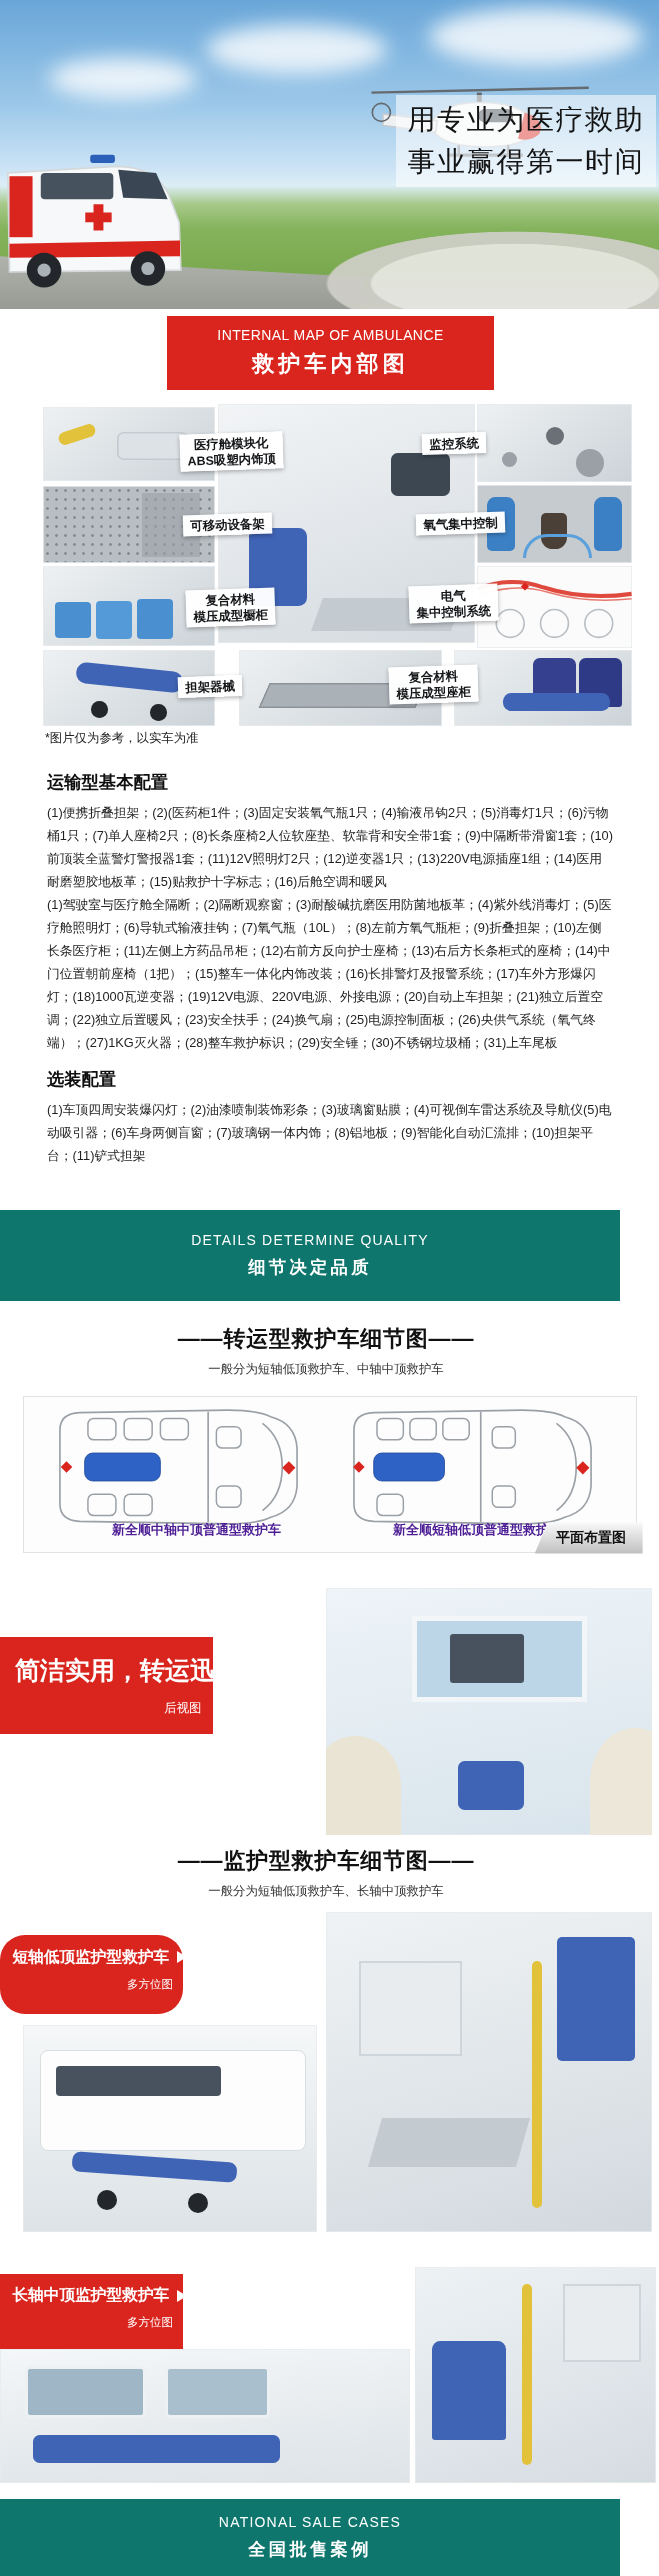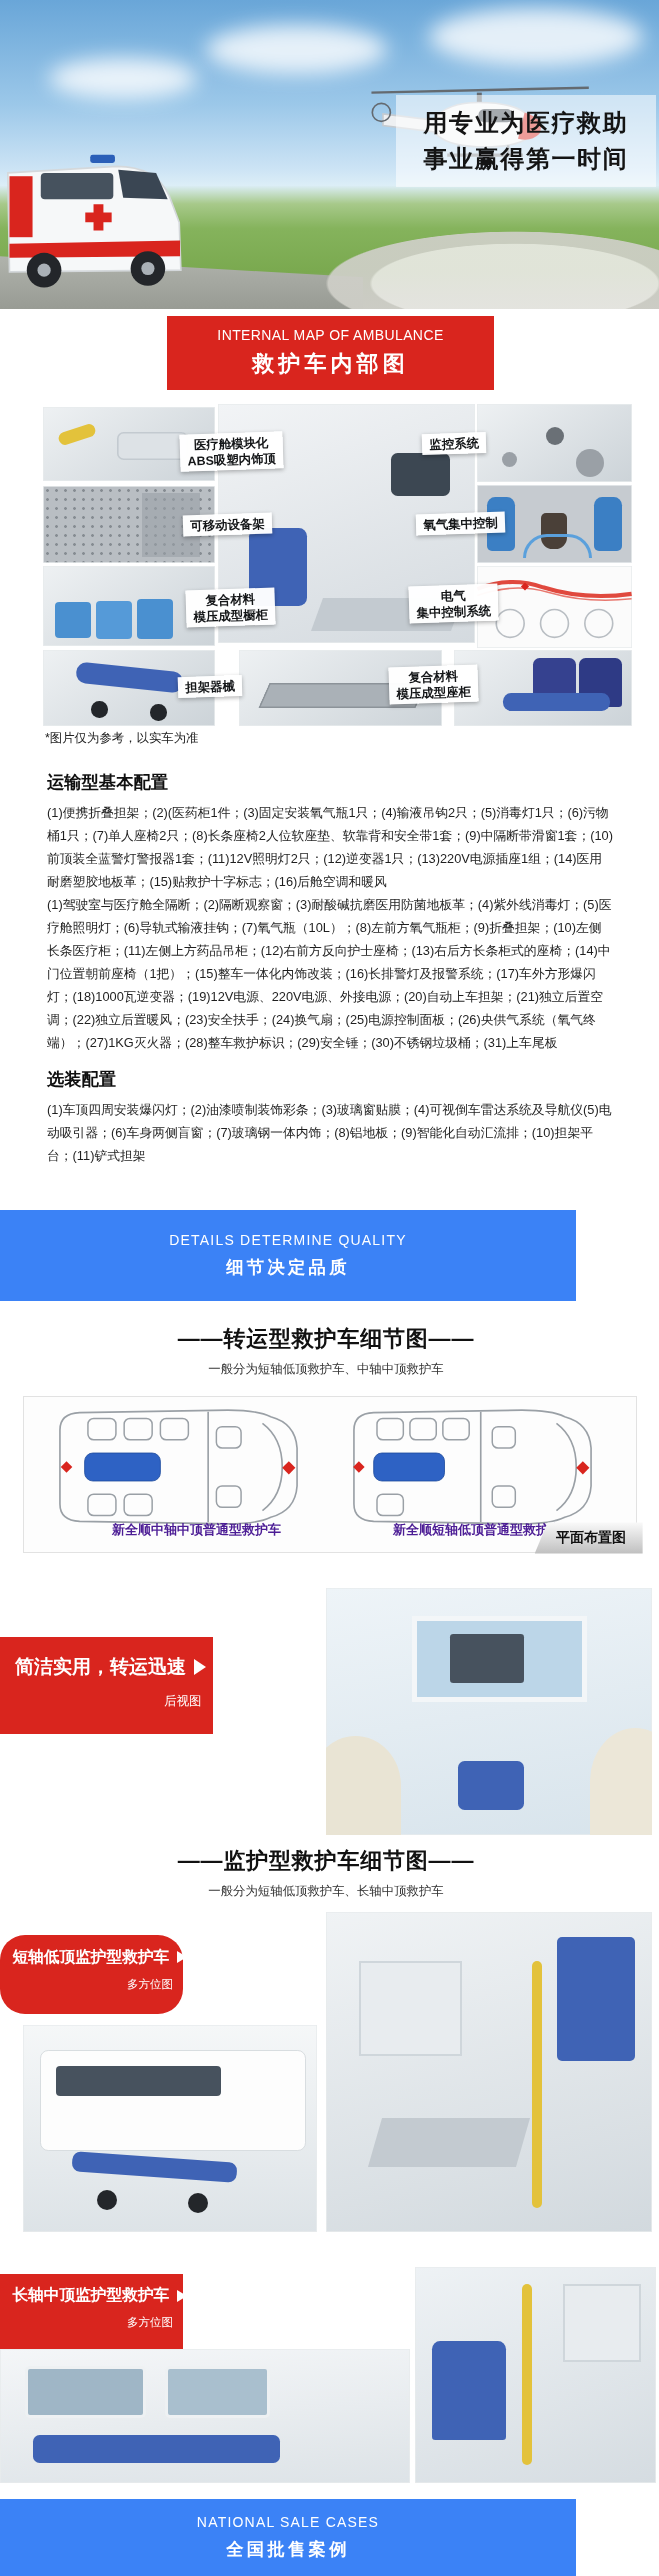--- a/index.html
+++ b/index.html
@@ -9,28 +9,28 @@
 
   
   .hero{position:absolute;top:0;left:0;width:660px;height:309px;overflow:hidden;
     background:linear-gradient(180deg,#69a6d8 0%,#9cc8e9 34%,#cde4f5 55%,#dceef7 60%,#a7c98a 66%,#85b35c 74%,#7aa94f 88%,#97a08b 96%,#a5a79e 100%);}
   .cloud{position:absolute;background:#fff;border-radius:50%;filter:blur(10px);opacity:.8;}
   .road{position:absolute;left:-25px;bottom:0;width:388px;height:66px;background:linear-gradient(180deg,#b6b9b2,#989b94);clip-path:polygon(0 18%,100% 52%,100% 100%,0 100%);}
   .helipad{position:absolute;right:-49px;bottom:-28px;width:388px;height:107px;border-radius:50%;
     background:radial-gradient(ellipse at center,#e9e9e4 0 52%,#cfcfc8 53% 68%,rgba(0,0,0,0) 69%);opacity:.92;}
   .hero-panel{position:absolute;right:4.1px;top:95px;width:260px;height:92px;background:rgba(255,255,255,.55);
     display:flex;flex-direction:column;justify-content:center;align-items:center;gap:4.1px;}
-  .hero-line{font-size:24px;font-weight:700;color:#141414;letter-spacing:1.6px;white-space:nowrap;}
+  .hero-line{font-size:28px;font-weight:400;color:#141414;letter-spacing:1.6px;white-space:nowrap;}
 
   
   .banner-red{position:absolute;top:316px;left:167px;width:327px;height:74px;background:#d9251e;color:#fff;
     display:flex;flex-direction:column;align-items:center;justify-content:center;gap:5.8px;}
   .banner-red .en{font-size:14px;letter-spacing:0.4px;}
   .banner-red .zh{font-size:22px;font-weight:800;letter-spacing:4.1px;}
-  .banner-black{position:absolute;left:0;width:576px;background:#3b82f6;color:#fff;
+  .banner-black{position:absolute;left:0;width:620px;background:#0f766e;color:#fff;
     display:flex;flex-direction:column;align-items:center;justify-content:center;gap:7.4px;}
   #quality-banner{top:1210px;height:91px;}
   #sales-banner{top:2499px;height:77px;}
   .banner-black .en{font-size:14px;letter-spacing:1.2px;}
   .banner-black .zh{font-size:17.3px;font-weight:700;letter-spacing:3.3px;}
 
   
   .internal{position:absolute;top:389px;left:0;width:660px;height:370px;}
   .photo{position:absolute;background:linear-gradient(145deg,#eef1f3,#ccd3d8);box-shadow:inset 0 0 0 0.8px #e8ebed;overflow:hidden;}
   .shape{position:absolute;display:block;}
@@ -59,21 +59,21 @@
   .plan-badge{position:absolute;right:-6.6px;bottom:-1.6px;background:linear-gradient(180deg,#fafafa,#bfbfbf);
     padding:6.6px 16.5px 6.6px 21.4px;font-size:14px;font-weight:800;color:#111;clip-path:polygon(12% 0,100% 0,100% 100%,0 100%);
     box-shadow:0 1.6px 3.3px rgba(0,0,0,.25);}
 
   
   .tag{position:absolute;background:#d9251e;color:#fff;box-sizing:border-box;}
   .tag-main{display:flex;align-items:center;gap:8.2px;font-weight:800;white-space:nowrap;}
   .arrow-right{width:0;height:0;border-left:12.4px solid #fff;border-top:8.2px solid transparent;border-bottom:8.2px solid transparent;}
   .tag-sub{text-align:right;font-size:12.4px;}
   #tag-transfer{left:0;top:49px;width:213px;height:97px;padding:16.5px 11.5px 8.2px 15px;}
-  #tag-transfer .tag-main{font-size:19px;}
+  #tag-transfer .tag-main{font-size:25px;}
   #tag-transfer .tag-sub{margin-top:13px;}
   #tag-short,#tag-long{width:183px;height:79px;padding:11.5px 10px 6.6px 12.4px;}
   #tag-short{left:0;top:23px;border-radius:25px;}
   #tag-long{left:0;top:6.6px;}
   #tag-short .tag-main,#tag-long .tag-main{font-size:15.7px;}
   #tag-short .tag-sub,#tag-long .tag-sub{margin-top:9px;font-size:11.5px;}
   #tag-short .arrow-right,#tag-long .arrow-right{border-left-width:10px;border-top-width:6.6px;border-bottom-width:6.6px;}
 
   .block{position:absolute;left:0;width:660px;}
   #rearview-block{top:1588px;height:247px;}

